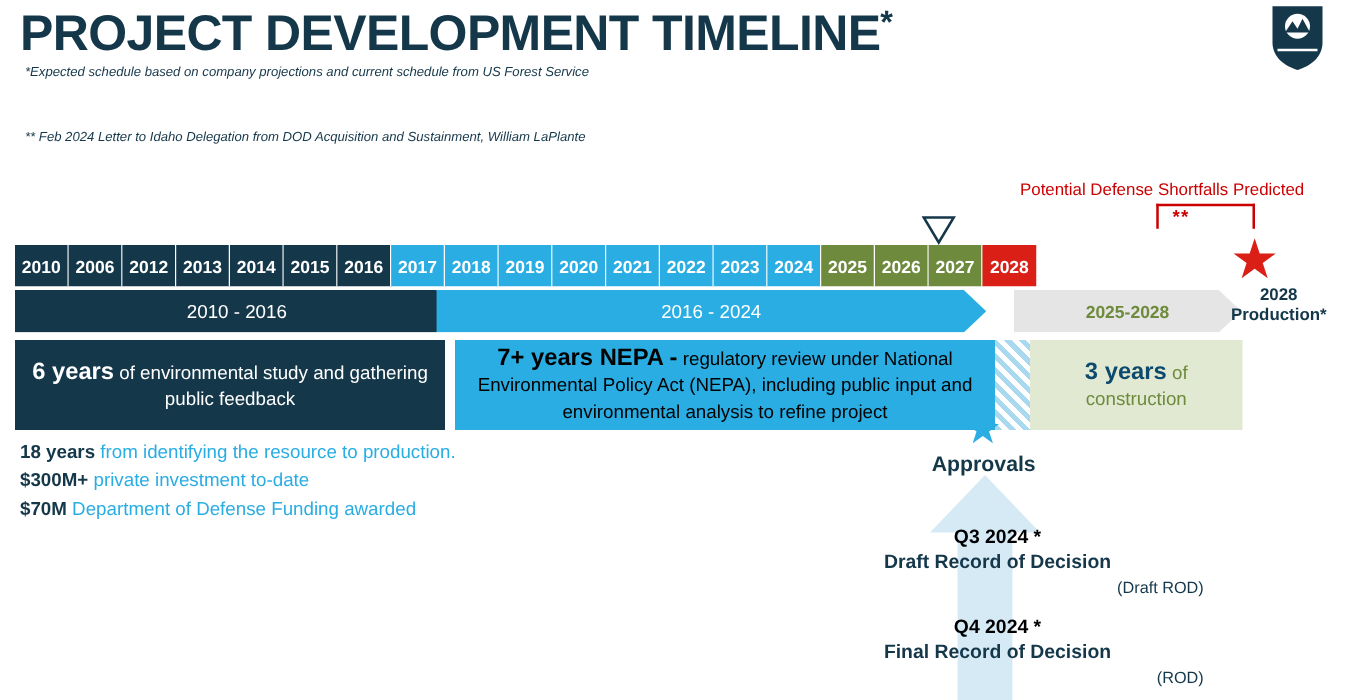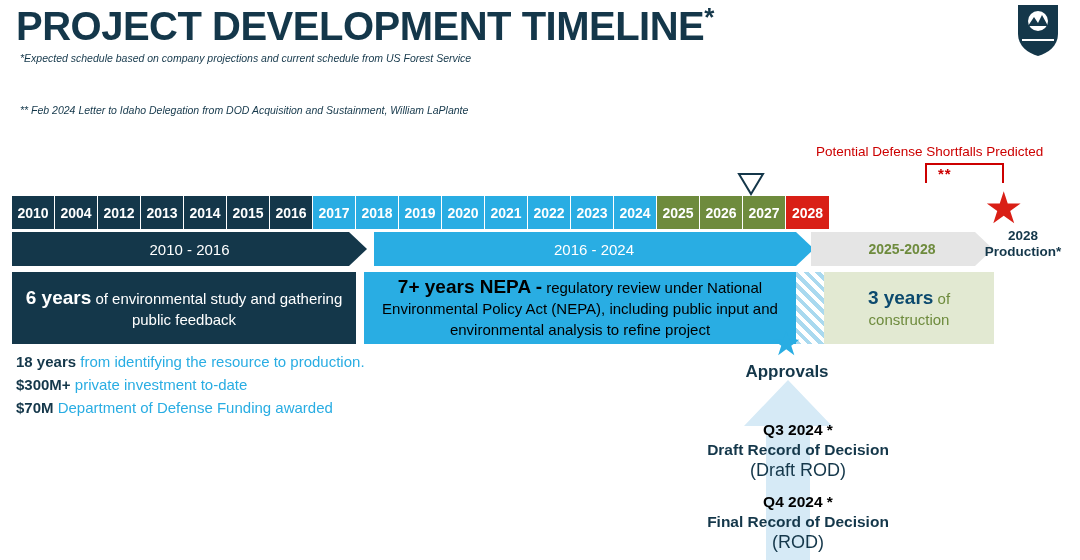--- a/index.html
+++ b/index.html
@@ -133,21 +133,21 @@
     font-size: 15px;
     color: #ffffff;
   }
   .phase-1 {
     left: 0;
     width: 355px;
     background: #14374a;
     clip-path: polygon(0 0, calc(100% - 18px) 0, 100% 50%, calc(100% - 18px) 100%, 0 100%);
   }
   .phase-2 {
-    left: 362px;
+    left: 337px;
     width: 440px;
     background: #29ade3;
     clip-path: polygon(0 0, calc(100% - 18px) 0, 100% 50%, calc(100% - 18px) 100%, 0 100%);
   }
   .phase-3 {
     left: 799px;
     width: 182px;
     background: #e5e5e5;
     color: #6e8b3d;
     font-weight: bold;
@@ -263,21 +263,22 @@
     font-weight: bold;
     font-size: 15.5px;
   }
   .callout .rod {
     color: #14374a;
     font-weight: bold;
     font-size: 15.5px;
   }
   .callout .sub {
     color: #14374a;
-    font-size: 18px;
+    font-size: 13px;
+    text-align: right;
   }
   .callout-1 { left: 633px; top: 420px; }
   .callout-2 { left: 633px; top: 492px; }
 </style>
 </head>
 <body>
 
 <div class="page">
 
   <div class="title">
@@ -301,21 +302,21 @@
   <div class="bracket-stars">**</div>
 
   <div class="marker">
     <svg width="28" height="24" viewBox="0 0 28 24">
       <path d="M2 2 L26 2 L14 22 Z" fill="#ffffff" stroke="#14374a" stroke-width="2"></path>
     </svg>
   </div>
 
   <div class="year-row" id="year-row">
       <div class="year-cell dark">2010</div>
-      <div class="year-cell dark">2004</div>
+      <div class="year-cell dark">2006</div>
       <div class="year-cell dark">2012</div>
       <div class="year-cell dark">2013</div>
       <div class="year-cell dark">2014</div>
       <div class="year-cell dark">2015</div>
       <div class="year-cell dark">2016</div>
       <div class="year-cell blue">2017</div>
       <div class="year-cell blue">2018</div>
       <div class="year-cell blue">2019</div>
       <div class="year-cell blue">2020</div>
       <div class="year-cell blue">2021</div>

